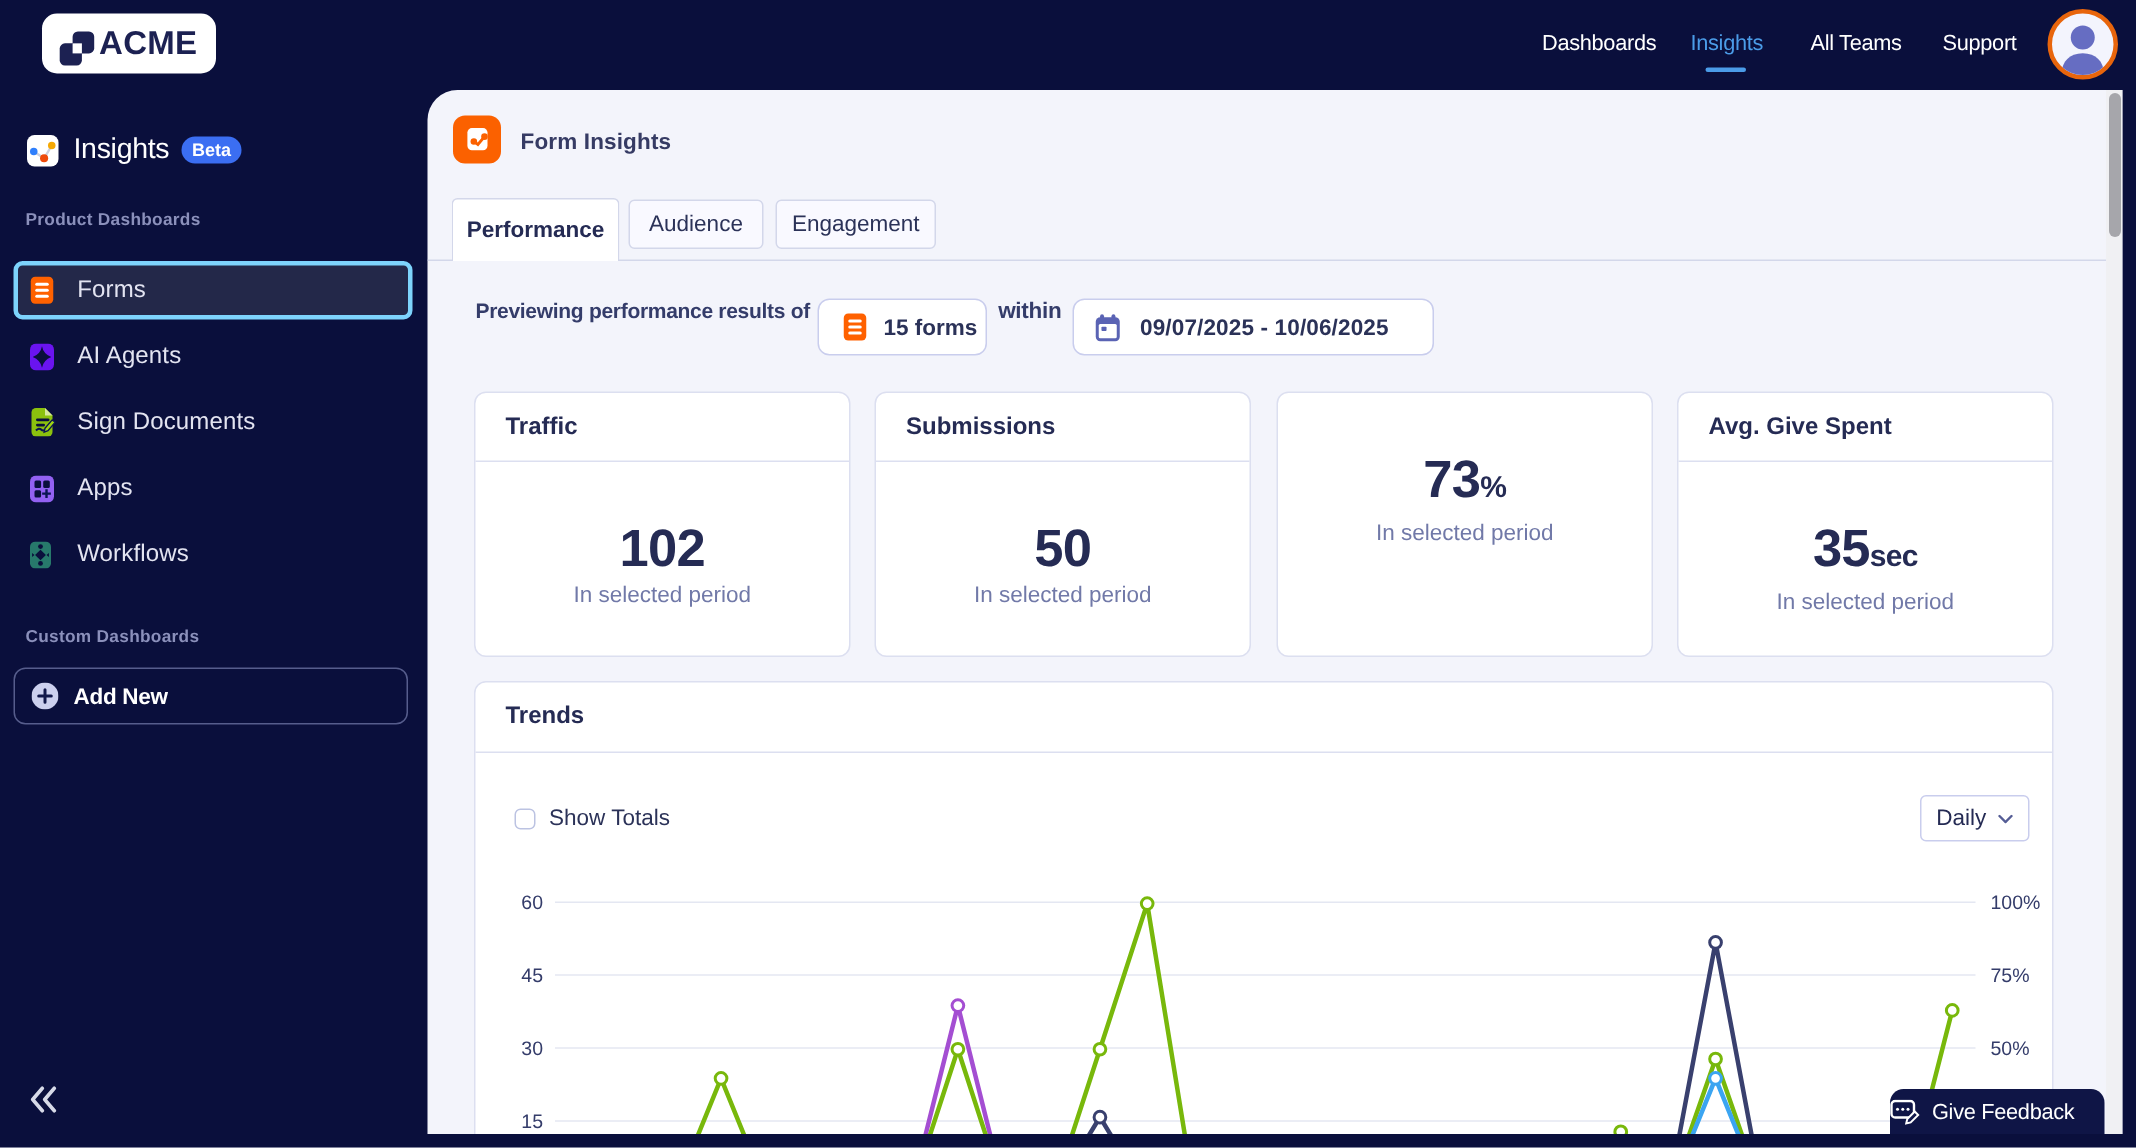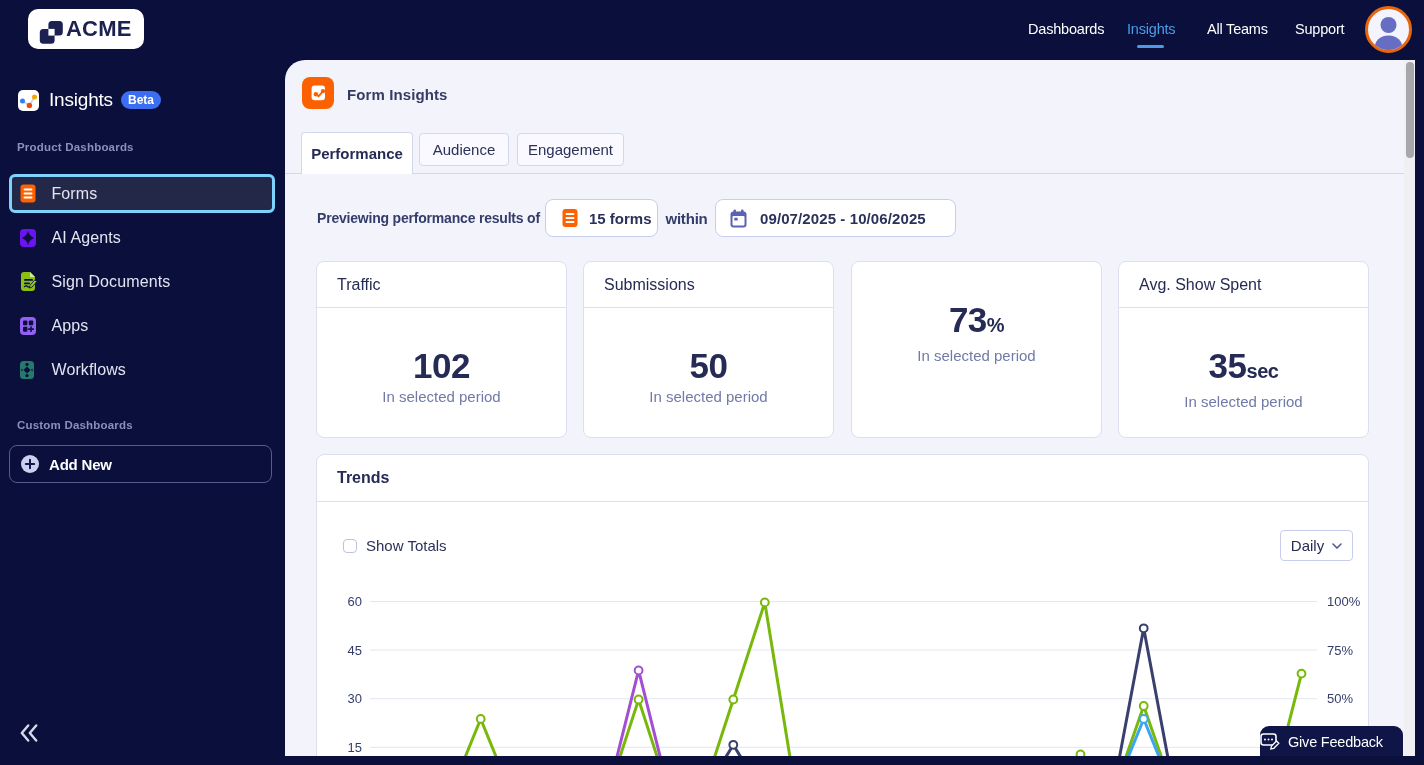--- a/index.html
+++ b/index.html
@@ -30,26 +30,26 @@
 
   
   .panel { left:285px; top:60px; width:1130px; height:696px; background:#f3f4fb; border-top-left-radius:20px; overflow:hidden; }
   .fi-ic { left:17px; top:17px; width:32px; height:32px; background:#fb6100; border-radius:8px; }
   .fi-title { left:62px; top:26px; font-size:15px; font-weight:bold; color:#363b64; letter-spacing:0.1px; }
 
   .tab-line { left:0; top:113px; width:1119px; height:1px; background:#d3d7ea; }
   .tab-perf { left:16px; top:72px; width:112px; height:42px; background:#fff; border:1px solid #d3d7ea; border-bottom:none; border-radius:4px 4px 0 0; display:flex; align-items:center; justify-content:center; font-size:15px; font-weight:bold; color:#252b54; z-index:3; }
   .tab { top:73px; height:33px; background:#f9f9ff; border:1px solid #d3d7ea; border-radius:4px; display:flex; align-items:center; justify-content:center; font-size:15px; color:#2b3258; }
 
-  .prevrow { left:32px; top:139px; height:38px; display:flex; align-items:center; color:#343c6a; font-size:14px; font-weight:bold; letter-spacing:-0.2px; }
+  .prevrow { left:32px; top:139px; height:38px; display:flex; align-items:flex-start; color:#343c6a; font-size:14px; font-weight:bold; letter-spacing:-0.2px; }
   .pbtn { height:38px; background:#fff; border:1px solid #c9cded; border-radius:8px; display:flex; align-items:center; padding-left:14px; gap:9px; font-size:15px; font-weight:bold; color:#2b3258; letter-spacing:0; }
 
   .card { background:#fff; border:1px solid #dcdff0; border-radius:8px; }
   .scard { top:201px; width:251px; height:177px; }
-  .scard .h { height:46px; border-bottom:1px solid #dcdff0; display:flex; align-items:center; padding-left:20px; font-size:16px; font-weight:normal; color:#252b54; }
+  .scard .h { height:46px; border-bottom:1px solid #dcdff0; display:flex; align-items:center; padding-left:20px; font-size:16px; font-weight:bold; color:#252b54; }
   .scard .num { text-align:center; margin-top:43px; font-size:35px; font-weight:bold; color:#252b54; letter-spacing:-0.5px; line-height:30px; }
   .scard .num .suf { font-size:20px; }
   .scard .sub { text-align:center; margin-top:7px; font-size:15px; color:#7179a8; }
 
   .trends { left:31px; top:394px; width:1053px; height:420px; }
   .trends .h { height:47px; border-bottom:1px solid #dcdff0; display:flex; align-items:center; padding-left:20px; font-size:16px; font-weight:bold; color:#252b54; }
   .showtot { left:26px; top:82px; display:flex; align-items:center; gap:9px; font-size:15px; color:#2b3258; }
   .cb { width:14px; height:14px; border:1px solid #bcc3e2; border-radius:4px; background:#fff; }
   .daily { left:963px; top:75px; width:73px; height:31px; background:#fff; border:1px solid #c9cded; border-radius:4px; display:flex; align-items:center; justify-content:center; gap:8px; font-size:15px; color:#252b54; }
 
@@ -213,21 +213,21 @@
     <div class="abs card scard" style="left:298px;">
       <div class="h">Submissions</div>
       <div class="num">50</div>
       <div class="sub">In selected period</div>
     </div>
     <div class="abs card scard" style="left:566px;">
       <div class="num">73<span class="suf">%</span></div>
       <div class="sub">In selected period</div>
     </div>
     <div class="abs card scard" style="left:833px;">
-      <div class="h">Avg. Show Spent</div>
+      <div class="h">Avg. Give Spent</div>
       <div class="num">35<span class="suf">sec</span></div>
       <div class="sub">In selected period</div>
     </div>
 
     <div class="abs card trends">
       <div class="h">Trends</div>
       <div class="abs showtot">
         <span class="cb"></span>
         <span>Show Totals</span>
       </div>

